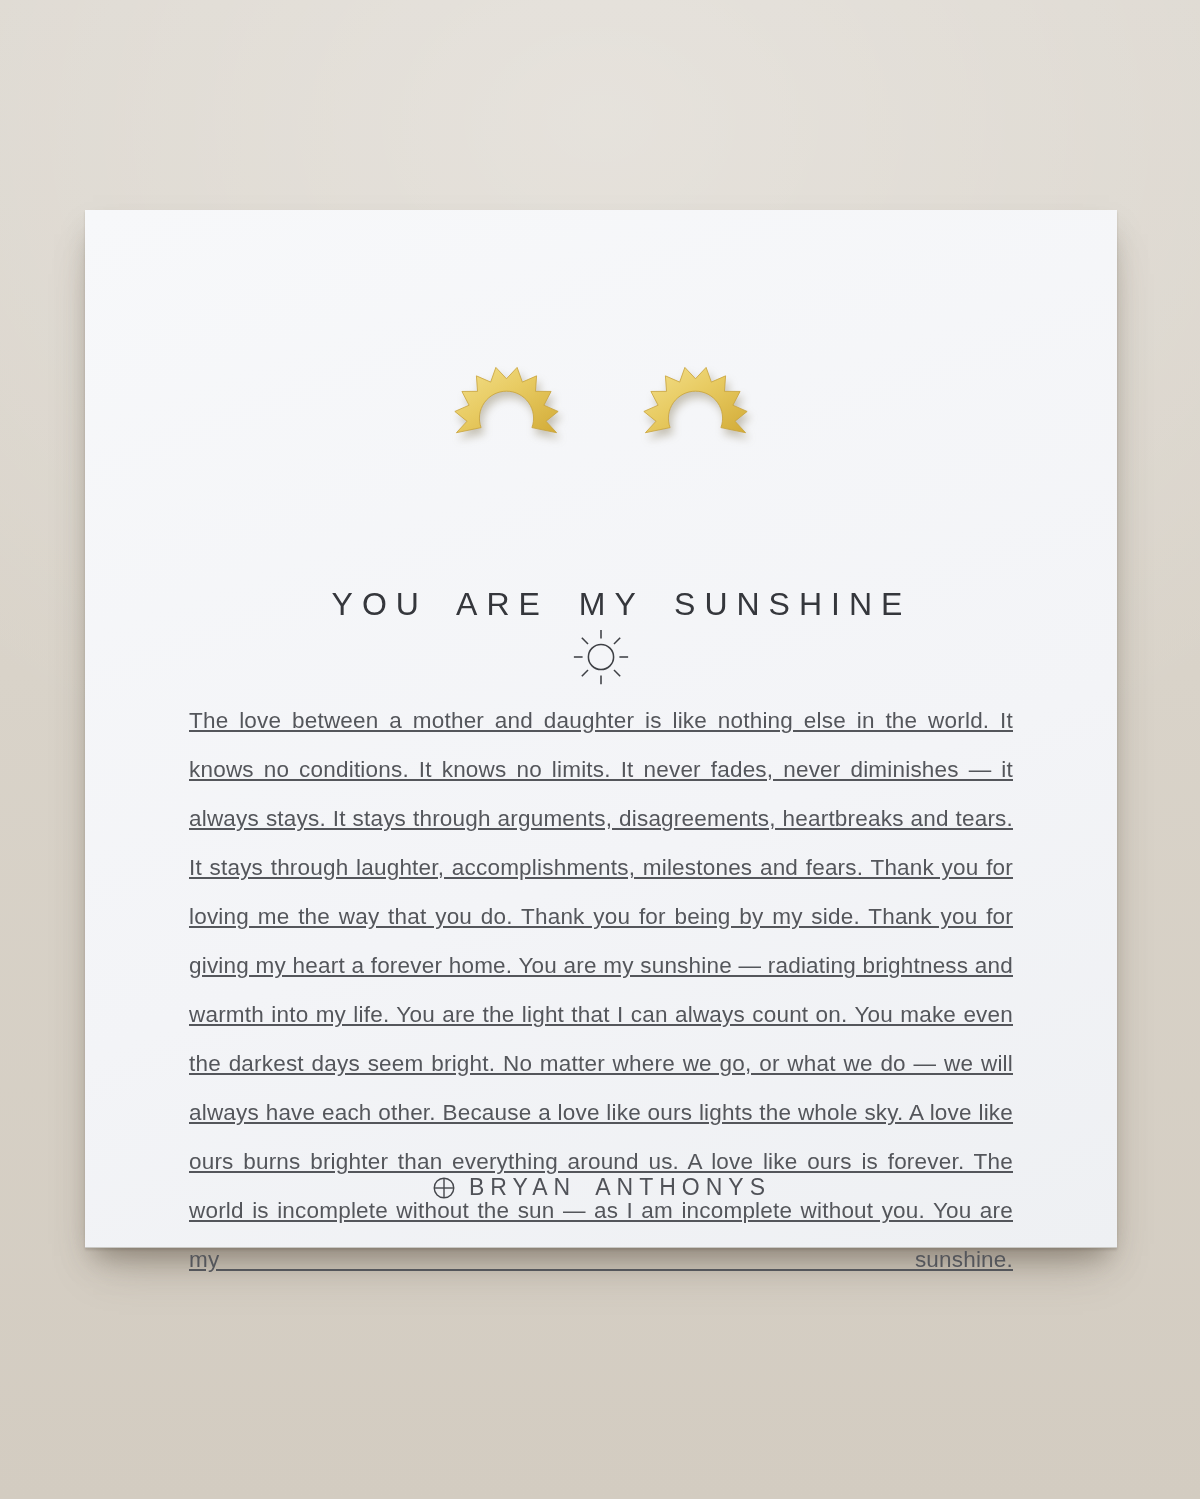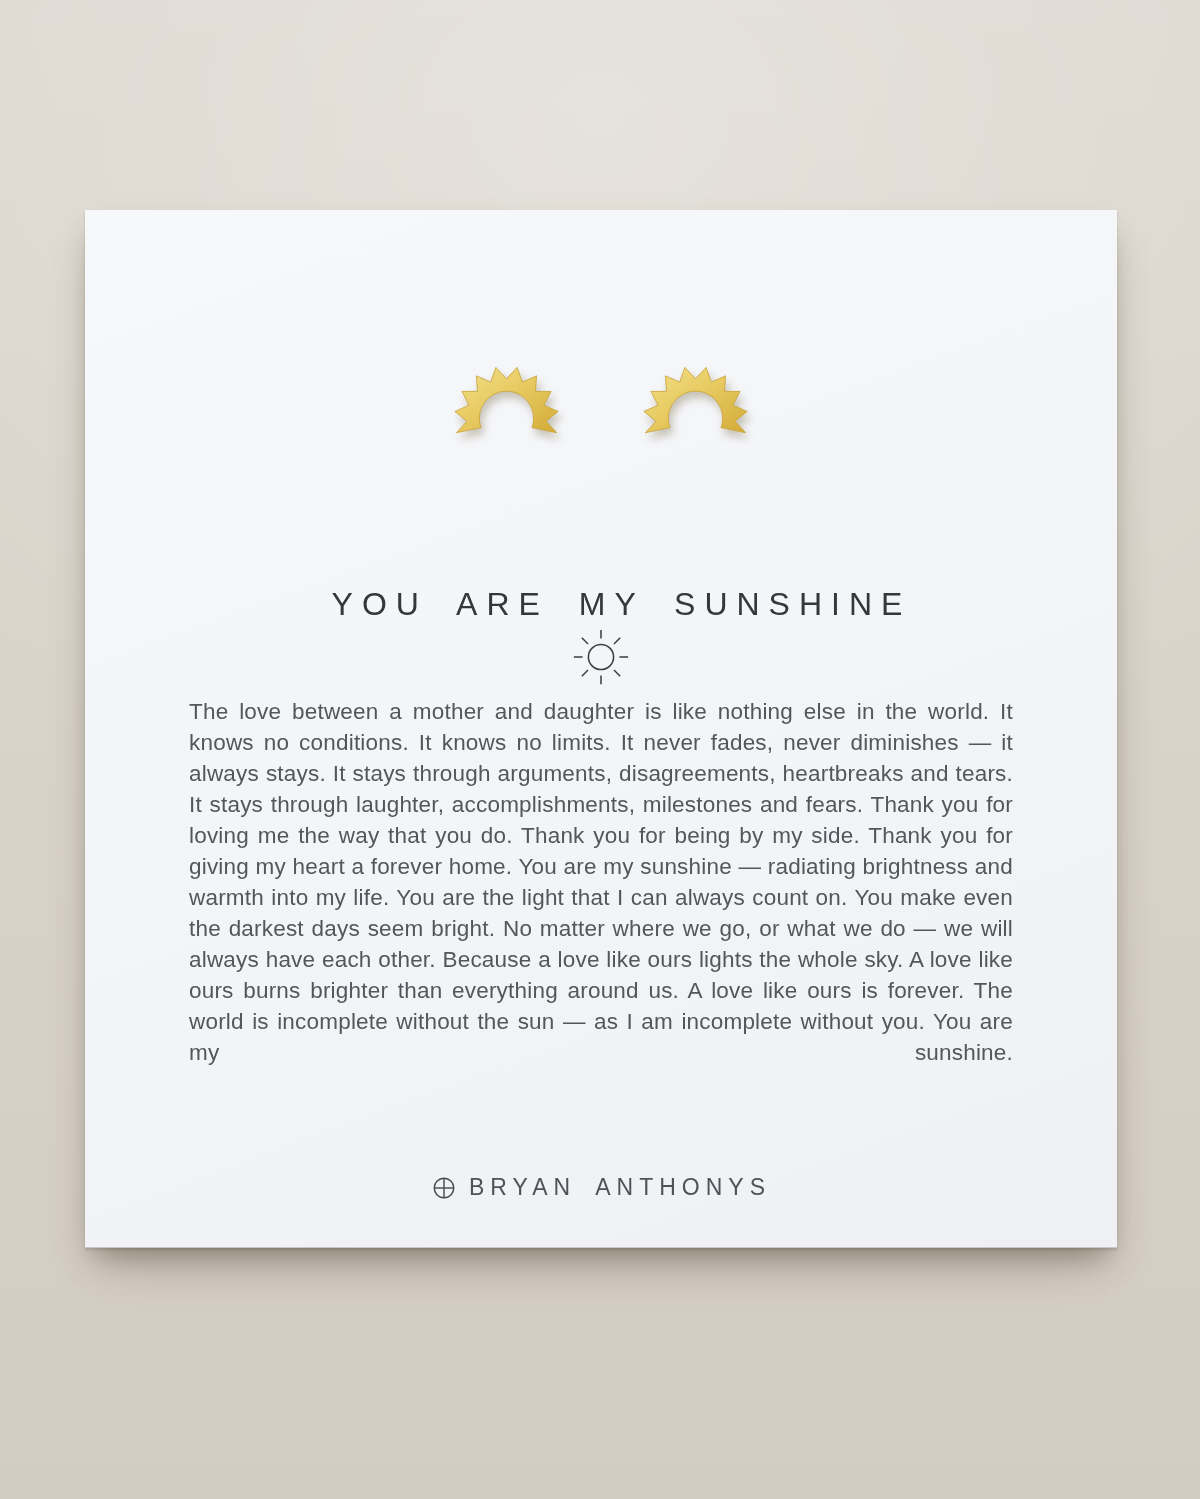--- a/index.html
+++ b/index.html
@@ -79,25 +79,26 @@
   }
 
   
   .message {
     position: absolute;
     top: 486px;
     left: 104px;
     width: 824px;
     margin: 0;
     font-size: 22.5px;
-    line-height: 31px;
+    line-height: 49px;
     letter-spacing: 0.2px;
     color: #54565b;
     text-align: justify;
     text-align-last: justify;
+    text-decoration: underline;
   }
 
   
   .brand {
     position: absolute;
     top: 964px;
     left: 0;
     width: 100%;
     display: flex;
     justify-content: center;

